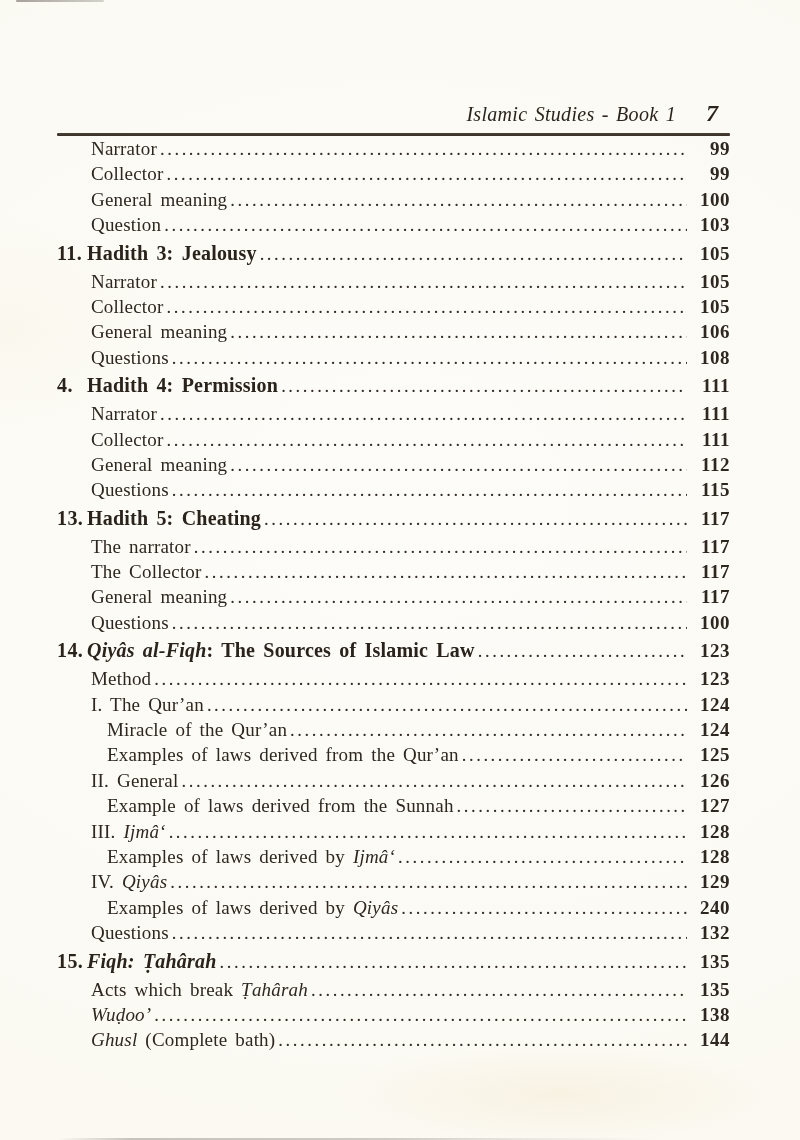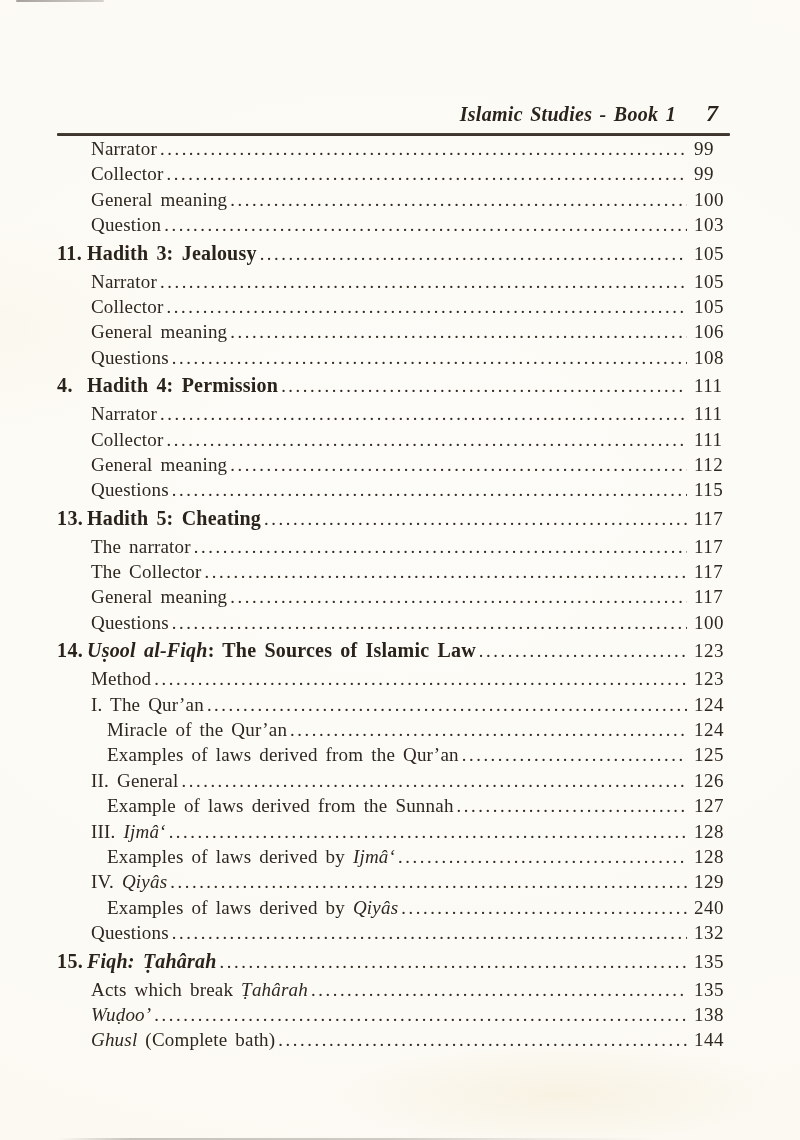--- a/index.html
+++ b/index.html
@@ -47,21 +47,21 @@
   }
   .page-header {
     display: flex;
     justify-content: flex-end;
     align-items: baseline;
     height: 30px;
     padding-right: 12px;
   }
   .book-title {
     font-style: italic;
-    font-weight: bold;
+    font-weight: normal;
     font-size: 20px;
     letter-spacing: 0.3px;
     word-spacing: 2px;
     color: #2b241c;
   }
   .header-page-number {
     font-style: italic;
     font-weight: 600;
     font-size: 24px;
     margin-left: 30px;
@@ -111,22 +111,23 @@
   }
   .leader::before {
     content: "........................................................................................................................................................................";
     font-size: 18.5px;
     letter-spacing: 2.6px;
     color: #352d25;
   }
   .page-col {
     flex: 0 0 auto;
     min-width: 36px;
+    text-align: right;
     font-size: 19px;
-    font-weight: normal;
+    font-weight: bold;
     letter-spacing: 0.5px;
     color: #2e2720;
   }
 </style>
 </head>
 <body>
 
 <div class="page">
   <div class="artifact-top"></div>
 
@@ -232,21 +233,21 @@
           <span class="leader"></span>
           <span class="page-col">117</span>
         </div>
         <div class="toc-row sub">
           <span class="label"><span>Questions</span></span>
           <span class="leader"></span>
           <span class="page-col">100</span>
         </div>
         <div class="toc-row section">
           <span class="num">14.</span>
-          <span class="label"><span class="it">Uṣool al-Fiqh</span><span>: The Sources of Islamic Law</span></span>
+          <span class="label"><span class="it">Qiyâs al-Fiqh</span><span>: The Sources of Islamic Law</span></span>
           <span class="leader"></span>
           <span class="page-col">123</span>
         </div>
         <div class="toc-row sub">
           <span class="label"><span>Method</span></span>
           <span class="leader"></span>
           <span class="page-col">123</span>
         </div>
         <div class="toc-row sub">
           <span class="label"><span>I. The Qur’an</span></span>

